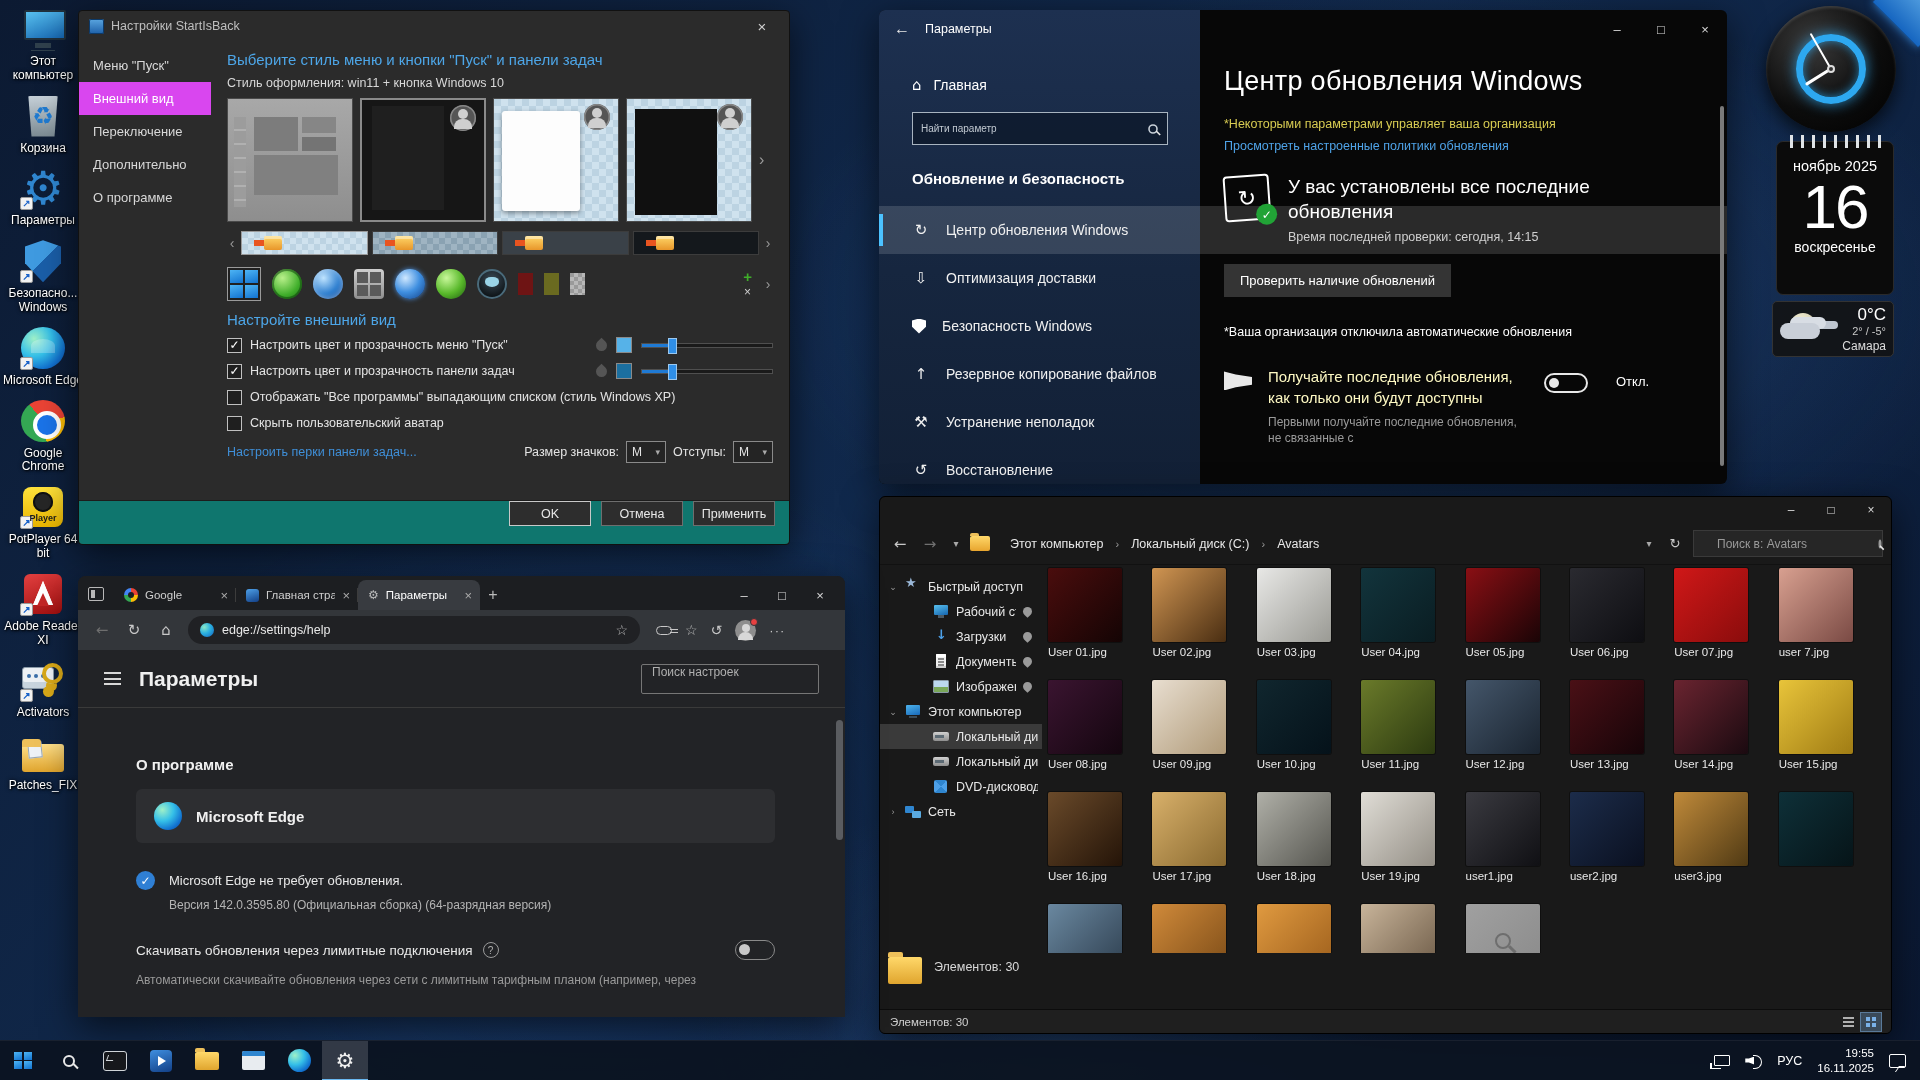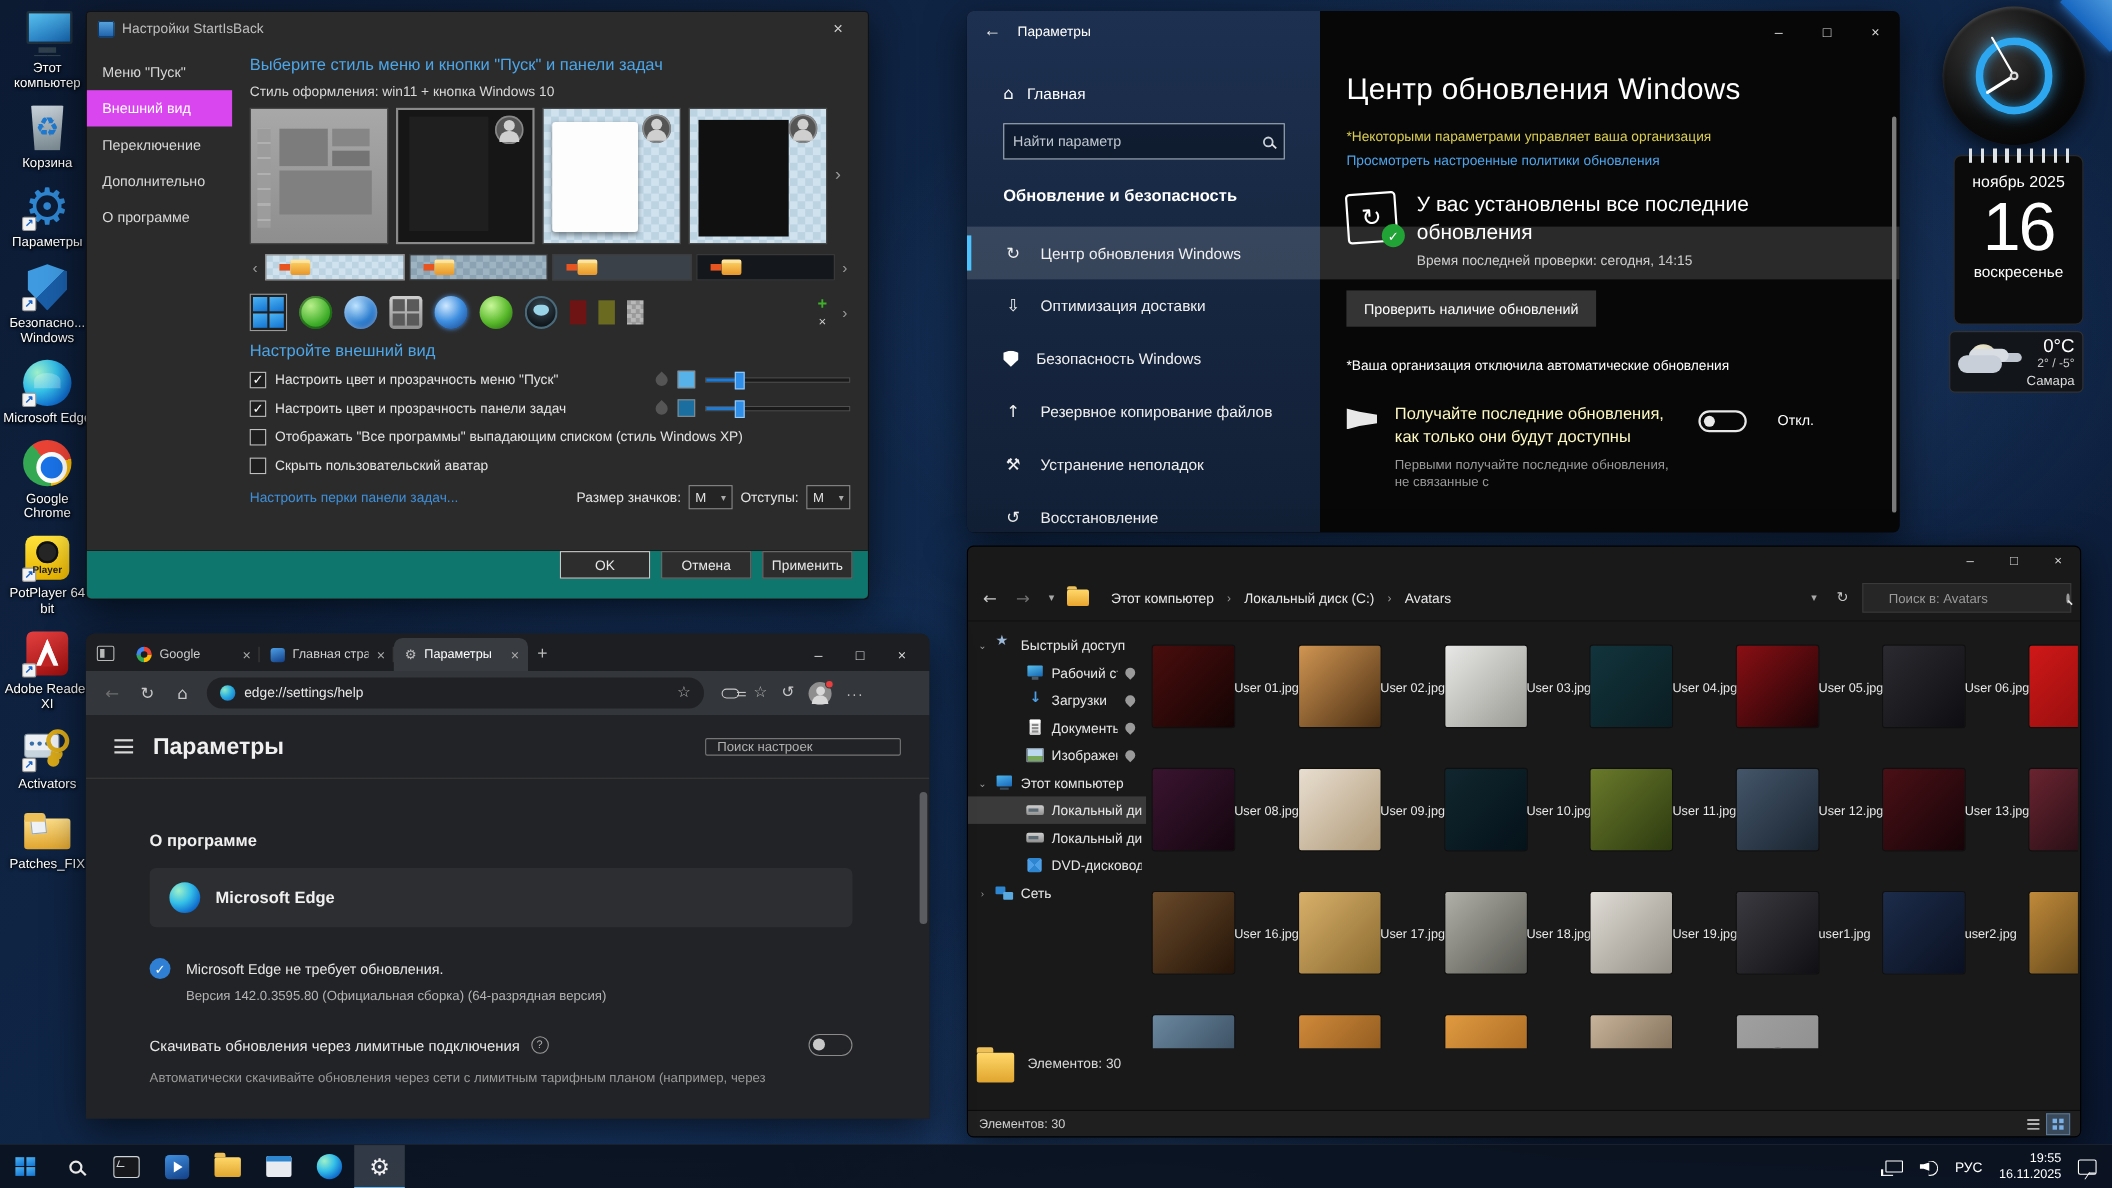--- a/index.html
+++ b/index.html
@@ -152,21 +152,21 @@
   #set{left:879px;top:10px;width:848px;height:474px;background:#070707;border-radius:6px;overflow:hidden;z-index:2}
   .set-side{position:absolute;left:0;top:0;bottom:0;width:321px;background:linear-gradient(180deg,#1d3050 0%,#16263f 55%,#122036 100%)}
   .set-titlebar{position:absolute;left:0;top:0;right:0;height:38px;display:flex;align-items:center;z-index:5}
   .set-back{width:46px;text-align:center;color:#e8e8e8;font-size:16px;cursor:pointer}
   .set-tname{font-size:12.5px;color:#fff}
   .set-ctrls{margin-left:auto;display:flex}
   .wc{width:44px;height:34px;display:flex;align-items:center;justify-content:center;color:#d8d8d8;font-size:13px;cursor:pointer}
   .set-home{position:absolute;left:0;top:56px;width:321px;height:38px;display:flex;align-items:center;gap:12px;padding-left:33px;font-size:14px;color:#fff;cursor:pointer}
   .set-home .g{font-family:"DejaVu Sans",sans-serif;font-size:15px}
   .set-search{position:absolute;left:33px;top:102px;width:256px;height:33px;border:1.5px solid #a8b4c0;background:rgba(8,18,34,.6);display:flex;align-items:center;padding:0 8px}
-  .set-search input{flex:1;background:transparent;border:none;color:#fdba74;font-size:13px;font-family:inherit}
+  .set-search input{flex:1;background:transparent;border:none;color:#fdba74;font-size:10px;font-family:inherit}
   .set-search input::placeholder{color:#c0c8d0}
   .set-sec{position:absolute;left:33px;top:160px;font-size:15px;font-weight:bold;color:#fff}
   #set-nav{position:absolute;left:0;top:196px;right:0}
   .set-nav{height:48px;display:flex;align-items:center;gap:16px;padding-left:33px;font-size:14px;color:#f0f0f0;cursor:pointer;position:relative}
   .set-nav.sel{background:rgba(255,255,255,.14)}
   .set-nav.sel::before{content:'';position:absolute;left:0;top:8px;bottom:8px;width:4px;background:#4cc2ff}
   .set-nav .g{width:18px;text-align:center;font-family:"DejaVu Sans",sans-serif;font-size:15px}
   .shield-mini{width:14px;height:15px;background:#fff;clip-path:polygon(50% 0,100% 14%,100% 55%,50% 100%,0 55%,0 14%)}
   .set-main{position:absolute;left:321px;top:0;right:0;bottom:0;padding:56px 40px 0 24px;overflow:hidden}
   .set-h1{font-size:27px;font-weight:300;color:#fff;letter-spacing:.3px}
@@ -219,21 +219,21 @@
   .e-avatar{width:21px;height:21px;border-radius:50%;background:#8e8e8e;position:relative;cursor:pointer}
   .e-avatar::before{content:'';position:absolute;left:6.5px;top:4px;width:8px;height:8px;border-radius:50%;background:#d8d8d8}
   .e-avatar::after{content:'';position:absolute;left:3px;top:12px;width:15px;height:8px;border-radius:8px 8px 0 0;background:#d8d8d8}
   .e-avatar i{position:absolute;right:-2px;top:-2px;width:8px;height:8px;border-radius:50%;background:#e84040;border:1.5px solid #33363a}
   .e-menu{color:#c8c8c8;font-size:13px;letter-spacing:1px;cursor:pointer}
   .e-content{flex:1;background:#222326;position:relative;overflow:hidden}
   .e-header{height:58px;display:flex;align-items:center;padding:0 26px;border-bottom:1px solid #3a3a3a}
   .e-burger{width:17px;height:13px;border-top:2px solid #d8d8d8;border-bottom:2px solid #d8d8d8;position:relative;margin-right:18px;cursor:pointer}
   .e-burger::before{content:'';position:absolute;left:0;right:0;top:3.5px;height:2px;background:#d8d8d8}
   .e-ph{font-size:21px;font-weight:bold;color:#f0f0f0}
-  .e-psearch{margin-left:auto;width:178px;height:16px;border:1px solid #767676;border-radius:2px;display:flex;align-items:flex-end;padding:0 10px}
+  .e-psearch{margin-left:auto;width:178px;height:30px;border:1px solid #767676;border-radius:2px;display:flex;align-items:flex-start;padding:0 10px}
   .e-psearch input{width:100%;background:transparent;border:none;color:#cfcfcf;font-size:12px;font-family:inherit}
   .e-psearch input::placeholder{color:#b0b0b0}
   .e-body{padding:0 70px 0 58px}
   .e-sec{margin-top:48px;font-size:15px;font-weight:bold;color:#f0f0f0}
   .e-card{margin-top:16px;height:54px;background:#2d2e31;border-radius:6px;display:flex;align-items:center;gap:14px;padding:0 18px}
   .e-logo{width:28px;height:28px;border-radius:50%;background:radial-gradient(circle at 30% 28%,#9ff0c8,#35c0e8 40%,#1273d0 72%,#0a3f8e)}
   .e-prod{font-size:15px;font-weight:bold;color:#f0f0f0}
   .e-chkrow{margin-top:28px;display:flex;align-items:center;gap:14px}
   .e-chk{width:19px;height:19px;border-radius:50%;background:#2f7fd4;color:#fff;font-size:12px;display:flex;align-items:center;justify-content:center;font-family:"DejaVu Sans",sans-serif;flex:0 0 auto}
   .e-chktext{font-size:13px;color:#e8e8e8}
@@ -279,21 +279,21 @@
   .fi-doc::after{content:'';position:absolute;left:5px;top:3px;width:6px;height:1.5px;background:#8a8a8a;box-shadow:0 3px 0 #8a8a8a,0 6px 0 #8a8a8a}
   .fi-img::before{content:'';position:absolute;inset:0;background:linear-gradient(180deg,#bcd8ee 55%,#7aa85a 55%);border:1px solid #8a9aa8;border-radius:1px}
   .fi-pc::before{content:'';position:absolute;inset:0 1px 3px 1px;background:linear-gradient(160deg,#4db4ee,#1868b8);border-radius:1px}
   .fi-pc::after{content:'';position:absolute;left:4px;bottom:0;width:8px;height:2.5px;background:#3a4a56}
   .fi-disk::before{content:'';position:absolute;left:0;top:2px;width:16px;height:9px;background:linear-gradient(180deg,#d0d0d0,#8e8e8e);border-radius:2px}
   .fi-disk::after{content:'';position:absolute;left:2px;top:5px;width:9px;height:3px;background:#5c6a74}
   .fi-dvd::before{content:'';position:absolute;left:1px;top:0;width:13px;height:13px;background:conic-gradient(from 45deg,#4da0e8 0 25%,#2f86d0 0 50%,#4da0e8 0 75%,#2f86d0 0);border-radius:2px}
   .fi-net::before{content:'';position:absolute;left:0;top:1px;width:9px;height:7px;background:#2f86d0;border-radius:1px}
   .fi-net::after{content:'';position:absolute;right:0;bottom:0;width:9px;height:7px;background:#5aaae0;border-radius:1px}
   .ex-grid{position:absolute;left:162px;top:0;right:2px;bottom:0;overflow:hidden;display:grid;grid-template-columns:repeat(8,1fr);grid-auto-rows:112px;padding:2px 6px 0 6px}
-  .file{display:flex;flex-direction:row;align-items:center;cursor:pointer}
+  .file{display:flex;flex-direction:column;cursor:pointer}
   .thumb{width:74px;height:74px;border-radius:2px;box-shadow:0 0 0 1px rgba(0,0,0,.4)}
   .thumb.loading{display:flex;align-items:center;justify-content:center}
   .thumb .magg{width:16px;height:16px;border:2.5px solid #6e6e6e;border-radius:50%;position:relative}
   .thumb .magg::after{content:'';position:absolute;width:9px;height:2.5px;background:#6e6e6e;transform:rotate(45deg);right:-8px;bottom:-3px}
   .fname{margin-top:4px;font-size:11.5px;color:#e8e8e8;max-width:100px;white-space:nowrap;overflow:hidden}
   .ex-info{position:absolute;left:0;bottom:24px;height:56px;right:0;display:flex;align-items:flex-start;gap:12px;padding:4px 0 0 8px}
   .ex-bigfolder{width:34px;height:27px;background:linear-gradient(180deg,#ffd86a,#e0a52e);border-radius:2px;position:relative}
   .ex-bigfolder::before{content:'';position:absolute;left:0;top:-5px;width:15px;height:5px;background:#eec05a;border-radius:2px 2px 0 0}
   .ex-count{font-size:12.5px;color:#d8d8d8;margin-top:3px}
   .ex-status{position:absolute;left:0;bottom:0;right:0;height:24px;background:#1f1f1f;border-top:1px solid #0c0c0c;display:flex;align-items:center;padding:0 10px;font-size:11.5px;color:#cfcfcf}

